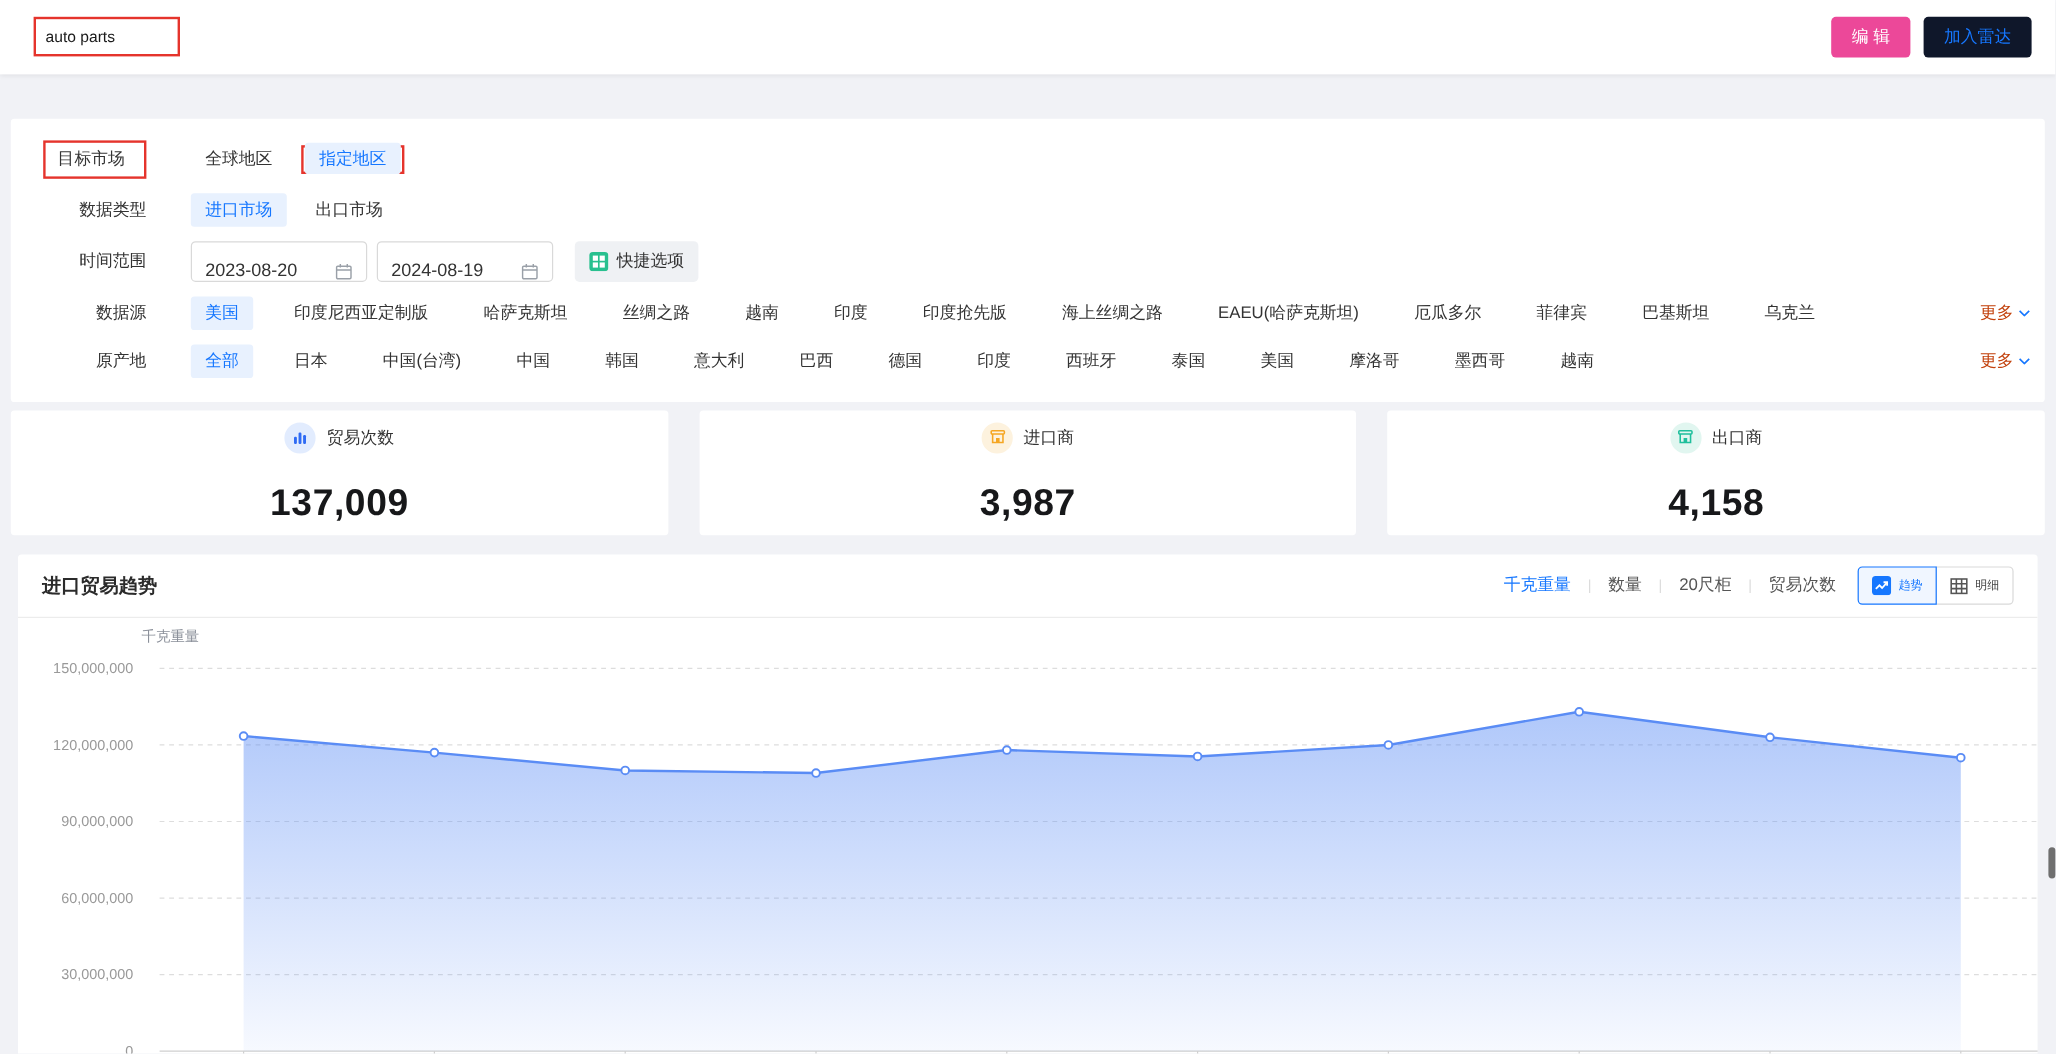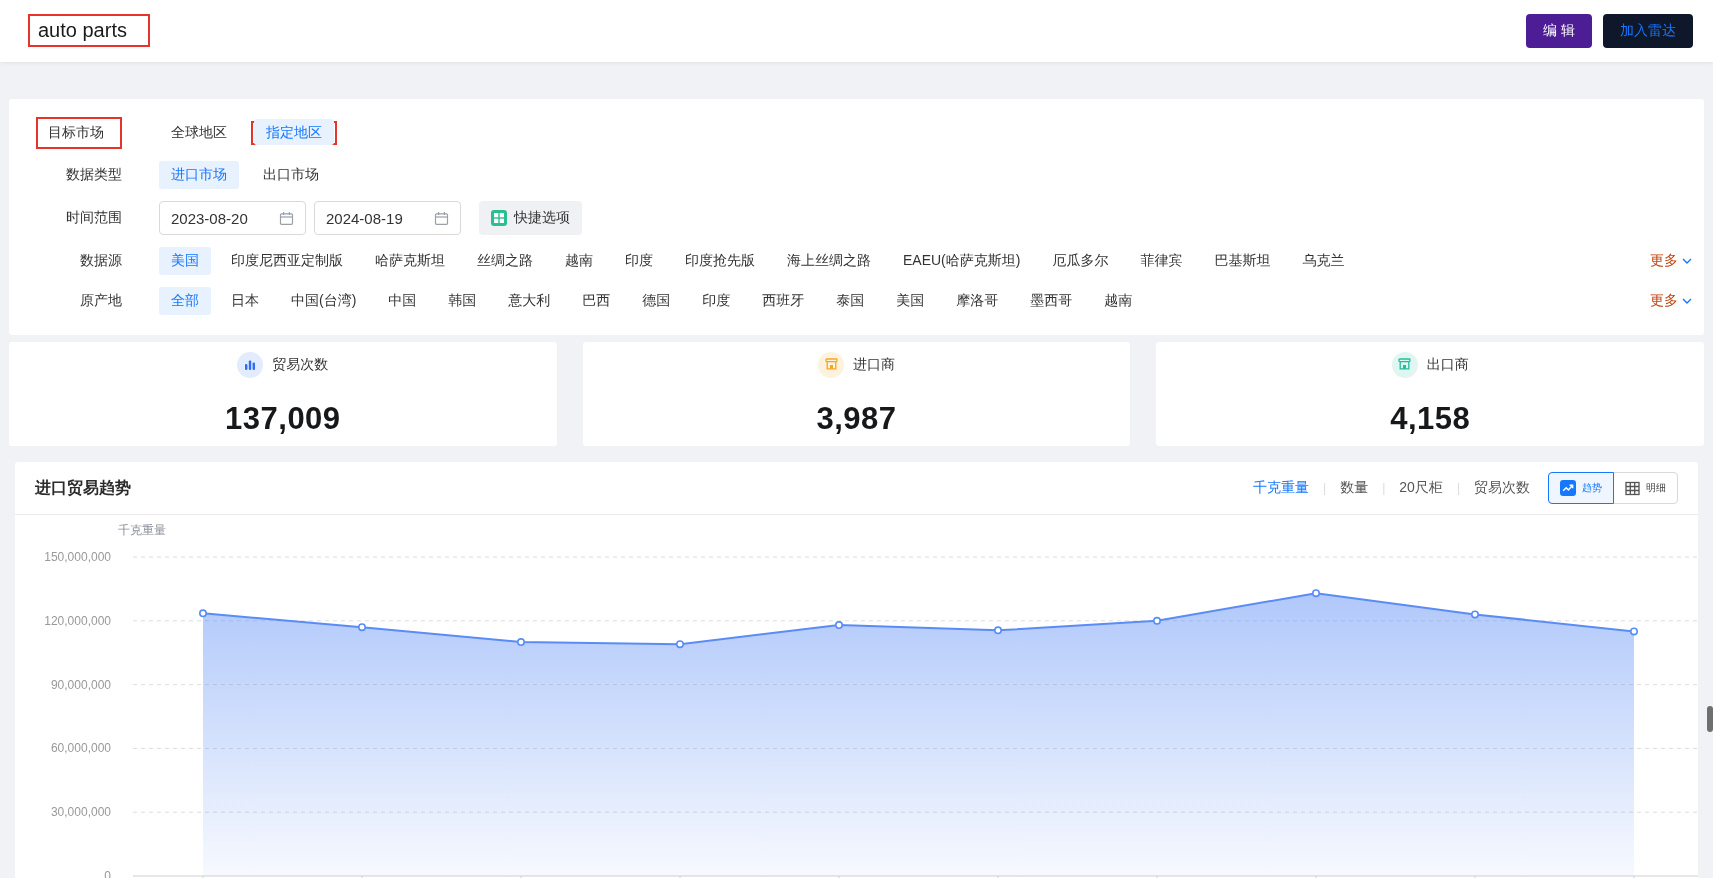--- a/index.html
+++ b/index.html
@@ -2,39 +2,39 @@
 <html><head>
 <meta charset="utf-8">
 <style>
   *{box-sizing:border-box;margin:0;padding:0}
   body{width:1713px;height:878px;overflow:hidden;position:relative;background:#f1f2f6;
        font-family:"Liberation Sans","DejaVu Sans",sans-serif;color:#333;font-size:14px}
   
   .topbar{height:62px;background:#fff;position:relative;box-shadow:0 1px 4px rgba(0,0,0,.07)}
   .annot{border:2px solid #e5342c}
   .search-annot{position:absolute;left:28px;top:14px;min-width:122px;height:33px;
-       display:flex;align-items:center;padding:0 8px;font-size:20px;color:#1a1a1a;background:#fff}
+       display:flex;align-items:center;padding:0 8px;font-size:13px;color:#1a1a1a;background:#fff}
   .topbar-actions{position:absolute;right:20px;top:14px;display:flex;gap:11px}
   .btn{height:34px;border:none;border-radius:4px;font-size:14px;padding:0 17px;cursor:pointer}
-  .btn-primary{background:#4c1d95;color:#fff}
+  .btn-primary{background:#ec4899;color:#fff}
   .btn-light{background:#0f172a;color:#1677ff}
   
   .card{background:#fff;margin:0 9px;border-radius:3px}
   .filter-card{margin-top:37px;padding:12px 8px 14px 0}
   .frow{display:flex;align-items:center;padding:6px 0}
   .flabel{width:113px;min-width:113px;text-align:right;color:#333}
   .lab-annot{display:inline-block;border:2px solid #e5342c;padding:5px 16px 5px 10px}
   .fopts{display:flex;align-items:center;margin-left:37px;flex:1}
-  .g12{gap:12px}.g22{gap:8px}
+  .g12{gap:12px}.g22{gap:22px}
   .chip{padding:5px 12px;border-radius:3px;color:#333;cursor:pointer;white-space:nowrap}
   .chip-selected{background:#e8f1fe;color:#1677ff}
   .chip-annot{display:inline-block;border:2px solid #e5342c;padding:1px}
   .more-link{margin-left:auto;color:#c2410c;display:flex;align-items:center;gap:4px;cursor:pointer;white-space:nowrap;padding-right:4px}
   .date-input{width:147px;height:34px;border:1px solid #d9d9d9;border-radius:4px;background:#fff;
-       display:flex;align-items:center;justify-content:space-between;padding:0 11px;font-size:15px;color:#333;cursor:pointer}
+       display:flex;align-items:flex-end;justify-content:space-between;padding:0 11px;font-size:15px;color:#333;cursor:pointer}
   .quick-btn{height:34px;background:#eff1f4;border:none;border-radius:4px;display:flex;align-items:center;
        gap:7px;padding:0 12px;font-size:14px;color:#333;margin-left:10px;cursor:pointer}
   
   .stats{display:flex;gap:26px;margin:7px 9px 0}
   .stat-card{flex:1;background:#fff;border-radius:3px;height:104px;display:flex;flex-direction:column;
        align-items:center;justify-content:center}
   .stat-top{display:flex;align-items:center;gap:9px;color:#333}
   .stat-icon{width:26px;height:26px;border-radius:50%;display:flex;align-items:center;justify-content:center}
   .ic-blue{background:#e2ecfe}.ic-orange{background:#fdf2de}.ic-teal{background:#e1f6f0}
   .stat-value{font-size:31px;font-weight:700;color:#17181a;margin-top:23px;letter-spacing:.5px}

